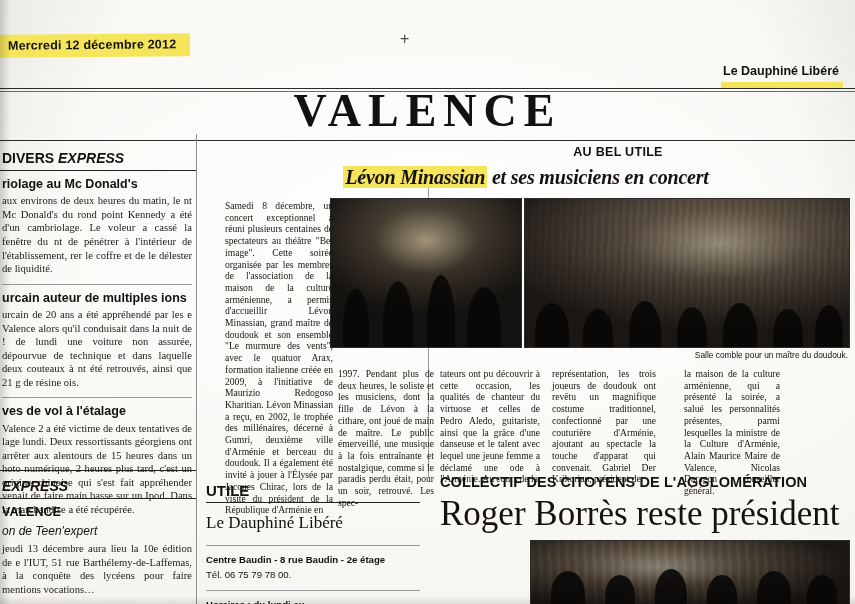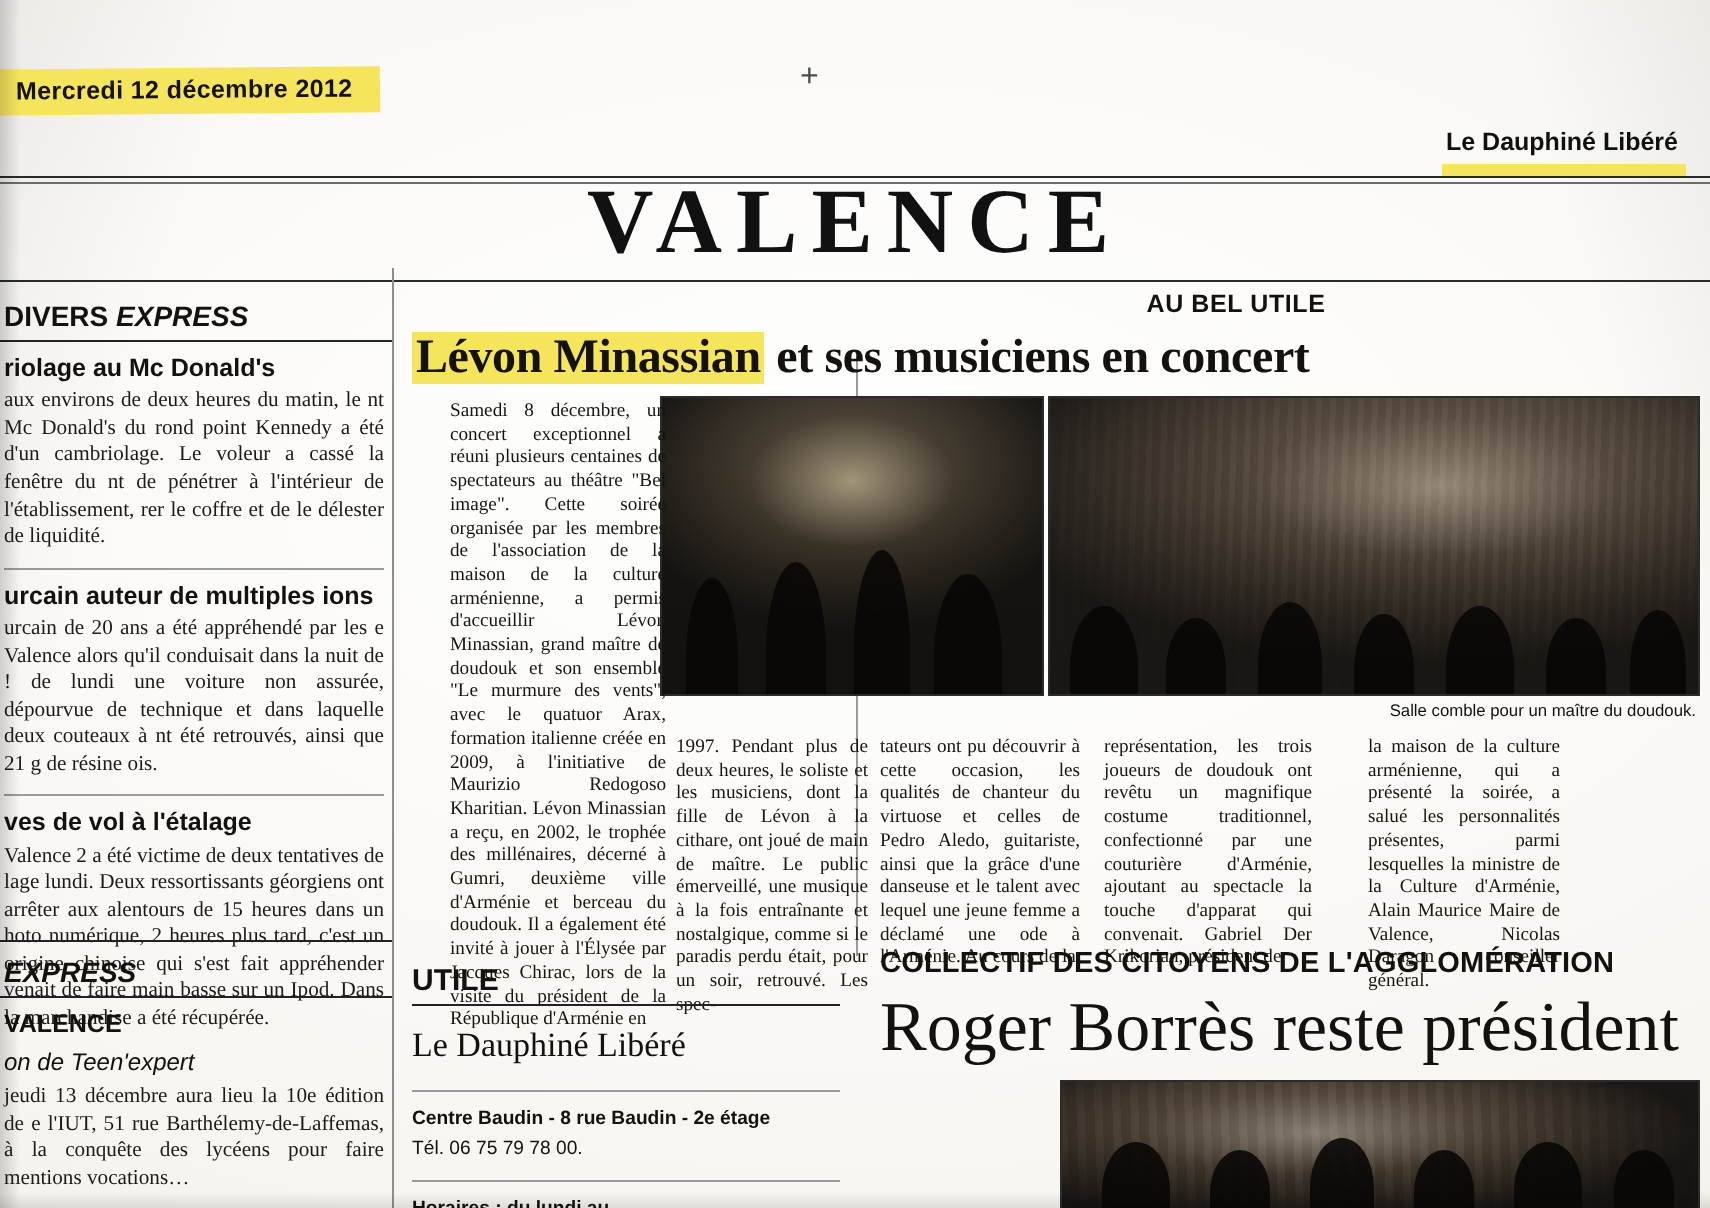--- a/index.html
+++ b/index.html
@@ -99,24 +99,25 @@
 
   
   .bel-image{
     position:absolute;left:438px;top:145px;width:360px;
     text-align:center;
     font-family:"Liberation Sans", sans-serif;
     font-weight:bold;font-size:12.5px;letter-spacing:0.3px;
   }
   .headline{
     position:absolute;left:206px;top:166px;width:640px;
-    text-align:left;
-    font-size:24px;font-weight:bold;
+    text-align:center;
+    font-size:20px;font-weight:bold;
     font-family:"Liberation Serif", serif;
     letter-spacing:-0.2px;
+    font-style:italic;
   }
   .hl-hi{
     background:#f5e55a;
     padding:0 2px;
   }
 
   
   .art-col{
     position:absolute;
     font-size:9.6px;line-height:1.22;text-align:justify;

